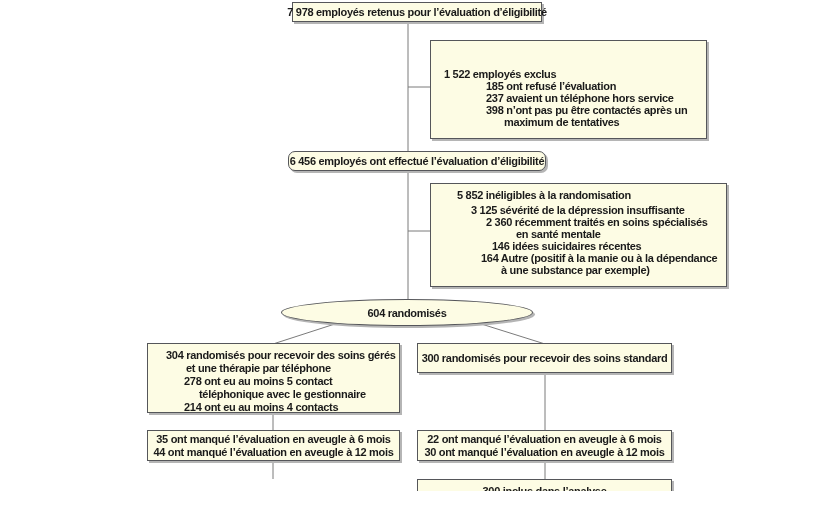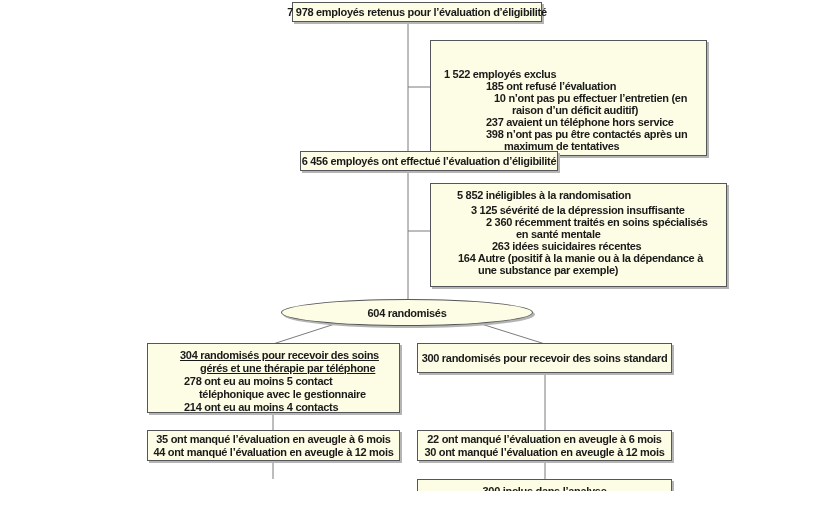--- a/index.html
+++ b/index.html
@@ -32,24 +32,24 @@
   .line{white-space:normal;}
   
   .pad-title{padding-left:13px;margin-top:24px;}
   .sub{padding-left:73px;text-indent:-18px;}
   .sub-deep{padding-left:81px;text-indent:-18px;}
   
   .inel-title{padding-left:26px;}
   .inel-1{padding-left:40px;}
   .inel-2{padding-left:85px;text-indent:-30px;}
   .inel-3{padding-left:61px;}
-  .inel-4{padding-left:47px;text-indent:-20px;}
+  .inel-4{padding-left:70px;text-indent:-20px;}
   
   .arm{line-height:13px;}
-  .arm-0{padding-left:52px;text-indent:-20px;text-decoration:underline;}
+  .arm-0{padding-left:38px;text-indent:-20px;}
   .arm-1{padding-left:51px;text-indent:-15px;}
   .arm-2{padding-left:36px;}
 </style>
 </head>
 <body>
 
 <div class="canvas">
 
   <svg class="connectors" width="817" height="513" viewBox="0 0 817 513">
     <g stroke="#7b7b7b" stroke-width="1" fill="none">
@@ -66,34 +66,33 @@
     </g>
   </svg>
 
   <div class="box center" style="left:292px;top:2px;width:250px;height:20px;">
     <span>7 978 employés retenus pour l’évaluation d’éligibilité</span>
   </div>
 
   <div class="box" style="left:430px;top:40px;width:277px;min-height:99px;padding:3px 4px 3px 0;">
     <div class="line pad-title">1 522 employés exclus</div>
     <div class="line sub">185 ont refusé l’évaluation</div>
-    <div class="line sub-deep">10 n’ont pas pu effectuer l’entretien (en raison d’un déficit auditif)</div>
     <div class="line sub">237 avaient un téléphone hors service</div>
     <div class="line sub">398 n’ont pas pu être contactés après un maximum de tentatives</div>
   </div>
 
-  <div class="box center" style="left:300px;top:151px;width:258px;height:20px;">
+  <div class="box center" style="left:288px;top:151px;width:258px;height:20px;border-radius:7px;">
     <span>6 456 employés ont effectué l’évaluation d’éligibilité</span>
   </div>
 
   <div class="box" style="left:430px;top:183px;width:297px;min-height:104px;padding:5px 4px 4px 0;">
     <div class="line inel-title" style="margin-bottom:3px;">5 852 inéligibles à la randomisation</div>
     <div class="line inel-1">3 125 sévérité de la dépression insuffisante</div>
     <div class="line inel-2">2 360 récemment traités en soins spécialisés en santé mentale</div>
-    <div class="line inel-3">263 idées suicidaires récentes</div>
+    <div class="line inel-3">146 idées suicidaires récentes</div>
     <div class="line inel-4">164 Autre (positif à la manie ou à la dépendance à une substance par exemple)</div>
   </div>
 
   <div class="box ellipse center" style="left:281px;top:299px;width:252px;height:27px;">
     <span>604 randomisés</span>
   </div>
 
   <div class="box arm" style="left:147px;top:343px;width:253px;height:70px;padding:5px 2px 0 0;">
     <div class="line arm-0">304 randomisés pour recevoir des soins gérés et une thérapie par téléphone</div>
     <div class="line arm-1">278 ont eu au moins 5 contact téléphonique avec le gestionnaire</div>

